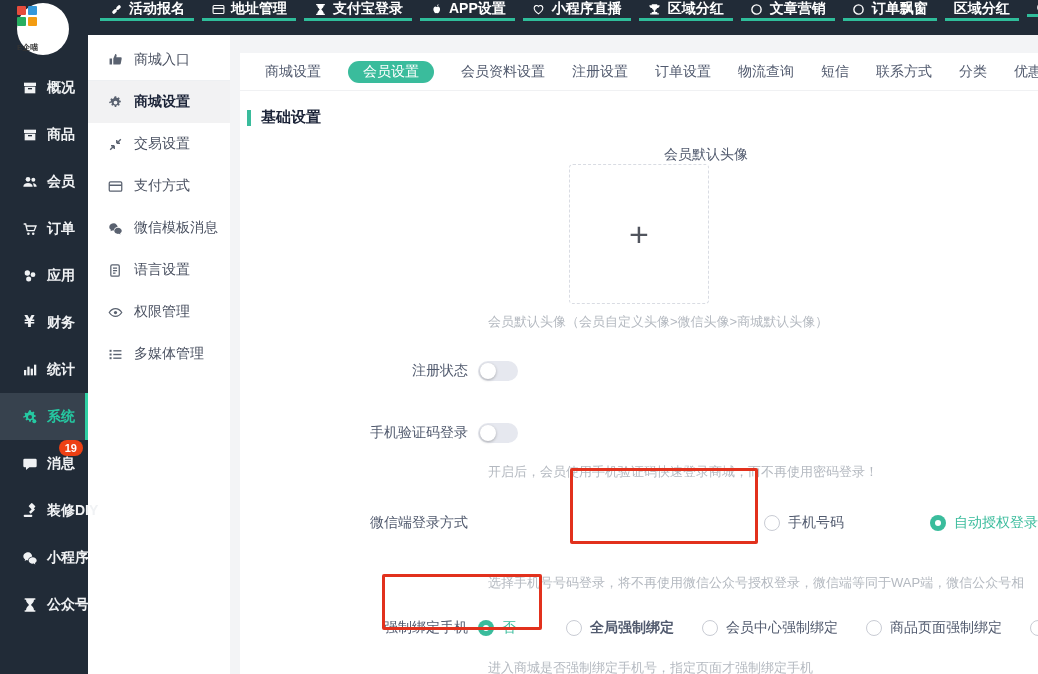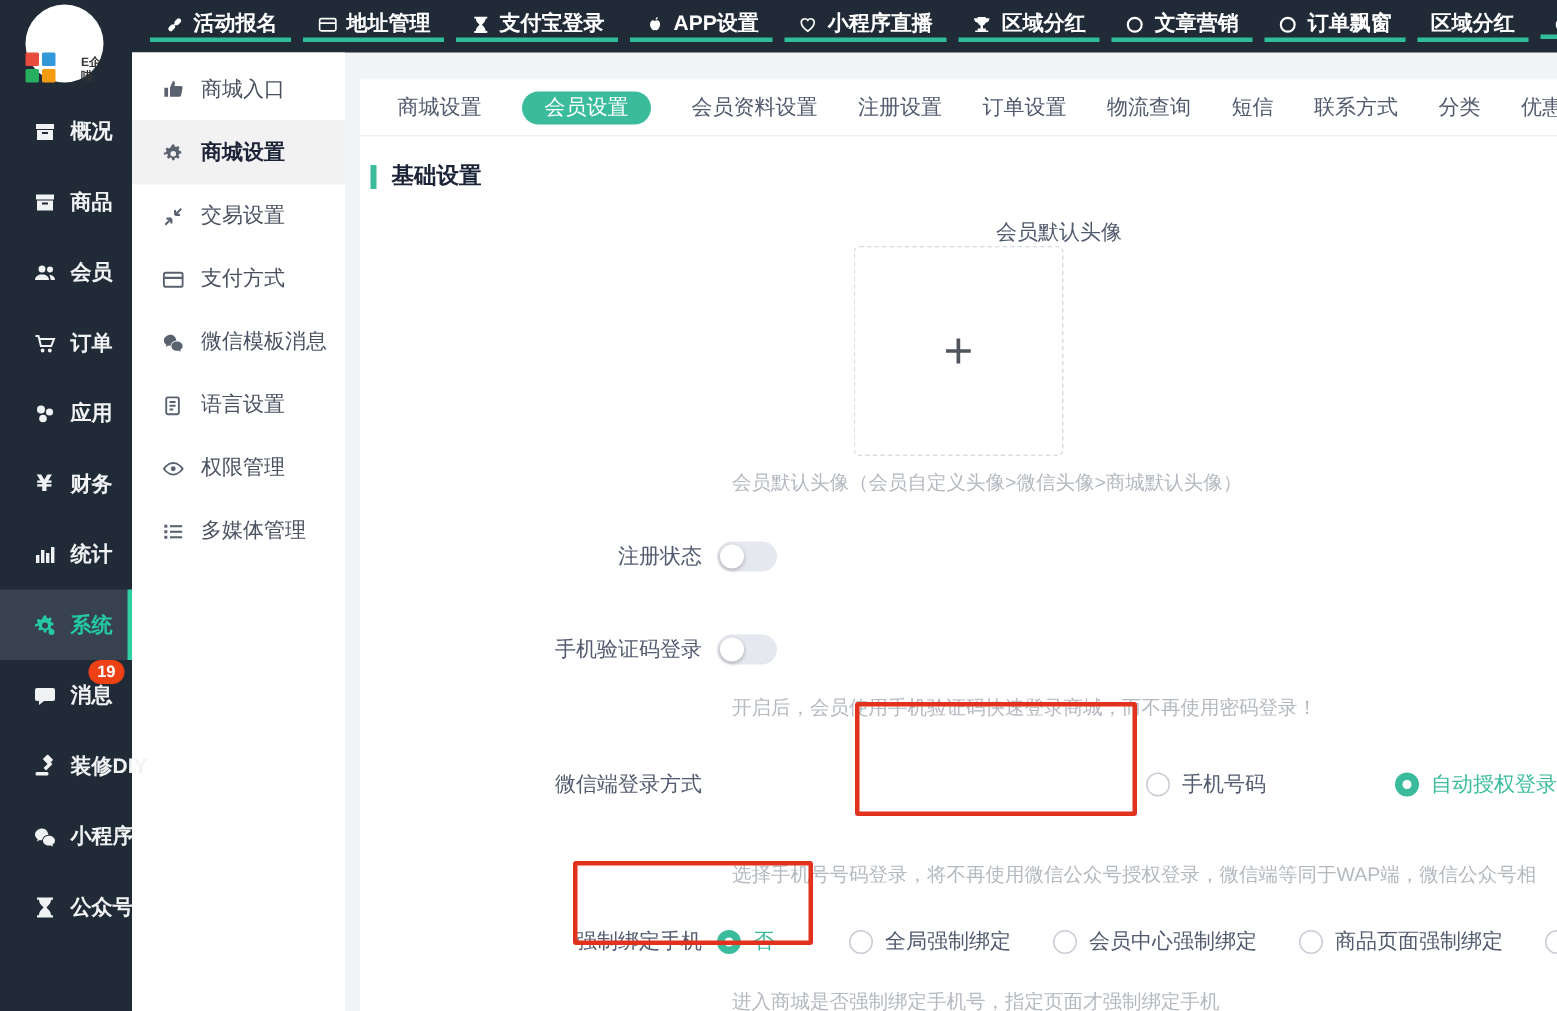--- a/index.html
+++ b/index.html
@@ -5,39 +5,39 @@
   * { margin:0; padding:0; box-sizing:border-box; }
   html,body { width:1038px; height:674px; overflow:hidden; }
   body {
     position:relative; background:#fff;
     font-family:"Liberation Sans","DejaVu Sans",sans-serif;
     color:#515a6e;
   }
   
   .sidebar { position:absolute; left:0; top:0; width:88px; height:674px; background:#212b37; z-index:3; }
   .logo { position:absolute; left:17px; top:3px; width:52px; height:52px; border-radius:50%;
-          background:#fff; display:flex; flex-direction:row; align-items:flex-end; justify-content:center; gap:17px; }
+          background:#fff; display:flex; flex-direction:column; align-items:flex-start; justify-content:center; gap:17px; }
   .logo-mark { display:grid; grid-template-columns:9px 9px; grid-template-rows:9px 9px; gap:2px; }
   .logo-mark i { display:block; border-radius:1px; }
   .logo-mark i:nth-child(1){ background:#e74c3c; } .logo-mark i:nth-child(2){ background:#3498db; }
   .logo-mark i:nth-child(3){ background:#27ae60; } .logo-mark i:nth-child(4){ background:#f39c12; }
   .logo-text { font-size:8px; font-weight:700; color:#333; line-height:9px; }
   .side-nav { position:absolute; top:64px; left:0; right:0; }
   .side-item { height:47px; display:flex; align-items:center; gap:9px; padding-left:21px;
                color:#f0f2f4; font-size:14px; font-weight:700; position:relative; cursor:pointer; white-space:nowrap; }
   .side-item .sicon { width:17px; height:17px; display:flex; align-items:center; justify-content:center; flex:none; }
   .side-item .sicon svg { width:16px; height:16px; }
   .side-item.active { background:#37424e; color:#25c9a2; }
   .side-item.active::after { content:""; position:absolute; right:0; top:0; bottom:0; width:3px; background:#2fd0a4; }
   .char-icon { font-family:"DejaVu Sans",sans-serif; font-size:15px; line-height:1; }
   .badge { position:absolute; top:0px; right:5px; background:#ed4014; color:#fff; font-size:11px;
            font-weight:700; padding:2px 6px; border-radius:10px; line-height:12px; }
   
   .topbar { position:absolute; left:88px; top:0; right:0; height:35px; background:#212b37;
-            display:flex; align-items:center; padding-left:12px; gap:8px; z-index:2; }
+            display:flex; align-items:flex-start; padding-left:12px; gap:8px; z-index:2; }
   .tnav-item { display:flex; align-items:center; gap:6px; padding:0 9px; color:#fff; font-size:14px;
                font-weight:700; border-bottom:3px solid #2fbd9a; white-space:nowrap; cursor:pointer; }
   .tnav-item .ticon { width:14px; height:14px; display:flex; align-items:center; justify-content:center; }
   .tnav-item .ticon svg { width:13px; height:13px; }
   
   .subsidebar { position:absolute; left:88px; top:35px; width:142px; bottom:0; background:#fff; z-index:2; }
   .sub-item { height:42px; display:flex; align-items:center; gap:11px; padding-left:19px;
               color:#495060; font-size:14px; cursor:pointer; white-space:nowrap;text-align:right; }
   .sub-item .sicon { width:16px; height:16px; display:flex; align-items:center; justify-content:center; color:#5a6270; flex:none; }
   .sub-item .sicon svg { width:15px; height:15px; }
@@ -440,21 +440,21 @@
     </div>
     <div class="hint hint-wechat">选择手机号号码登录，将不再使用微信公众号授权登录，微信端等同于WAP端，微信公众号相</div>
 
     <div class="frow row-force">
       <span class="flabel">强制绑定手机</span>
       <div class="fctl">
         <label class="ritem">
           <span class="radio on"></span>
           <span class="rlabel on">否</span>
         </label>
-        <label class="ritem" style="margin-left:50px;">
+        <label class="ritem" style="margin-left:50px;font-weight:bold;">
           <span class="radio"></span>
           <span class="rlabel">全局强制绑定</span>
         </label>
         <label class="ritem" style="margin-left:28px;">
           <span class="radio"></span>
           <span class="rlabel">会员中心强制绑定</span>
         </label>
         <label class="ritem" style="margin-left:28px;">
           <span class="radio"></span>
           <span class="rlabel">商品页面强制绑定</span>

